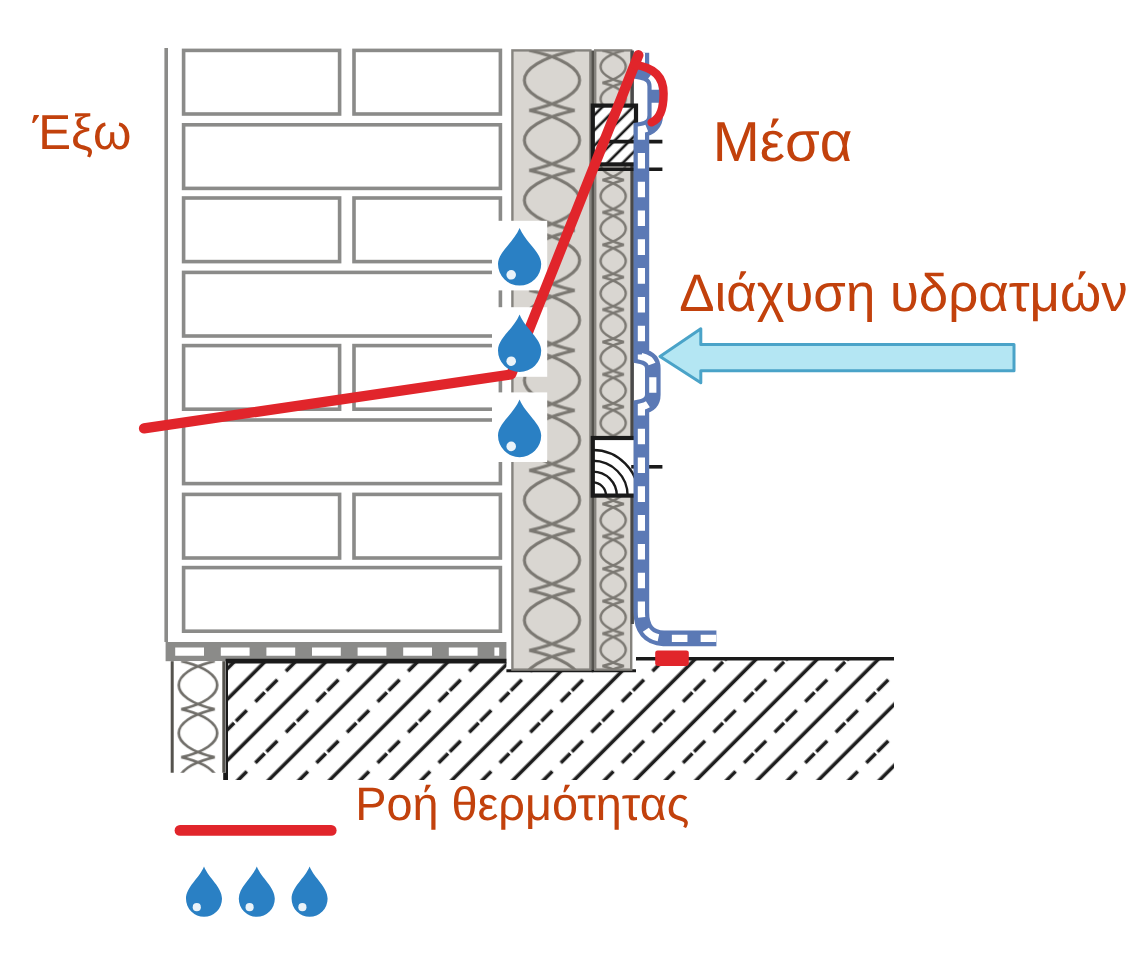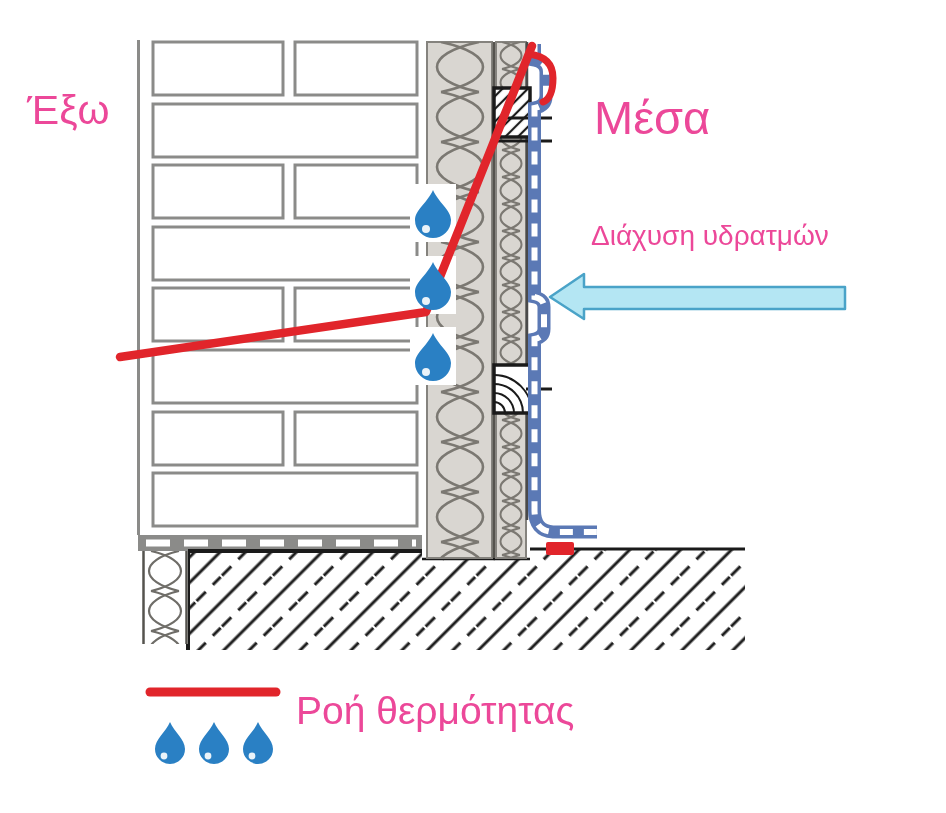--- a/index.html
+++ b/index.html
@@ -6,28 +6,28 @@
   .stage{
     position:relative;
     width:946px;height:813px;
     background:#ffffff;
     font-family:"Liberation Sans","DejaVu Sans",sans-serif;
     overflow:hidden;
   }
   .stage svg{position:absolute;left:0;top:0;}
   .lbl{
     position:absolute;
-    color:#ec4899;
+    color:#c2410c;
     white-space:nowrap;
     line-height:1.1;
   }
   .lbl-outside{left:27px;top:88px;font-size:41px;}
   .lbl-inside{left:594px;top:92px;font-size:47px;}
-  .lbl-vapor{left:591px;top:221px;font-size:28px;}
-  .lbl-legend-heat{left:296px;top:690px;font-size:39px;}
+  .lbl-vapor{left:566px;top:221px;font-size:44px;}
+  .lbl-legend-heat{left:296px;top:650px;font-size:39px;}
   .lbl-legend-dew{left:294px;top:719px;font-size:39px;}
 </style>
 </head>
 <body>
 
 <div class="stage">
 
 <svg width="946" height="813" viewBox="0 0 946 813">
   <defs>
     <pattern id="wool-big" x="427" y="42" width="66" height="50" patternUnits="userSpaceOnUse">

